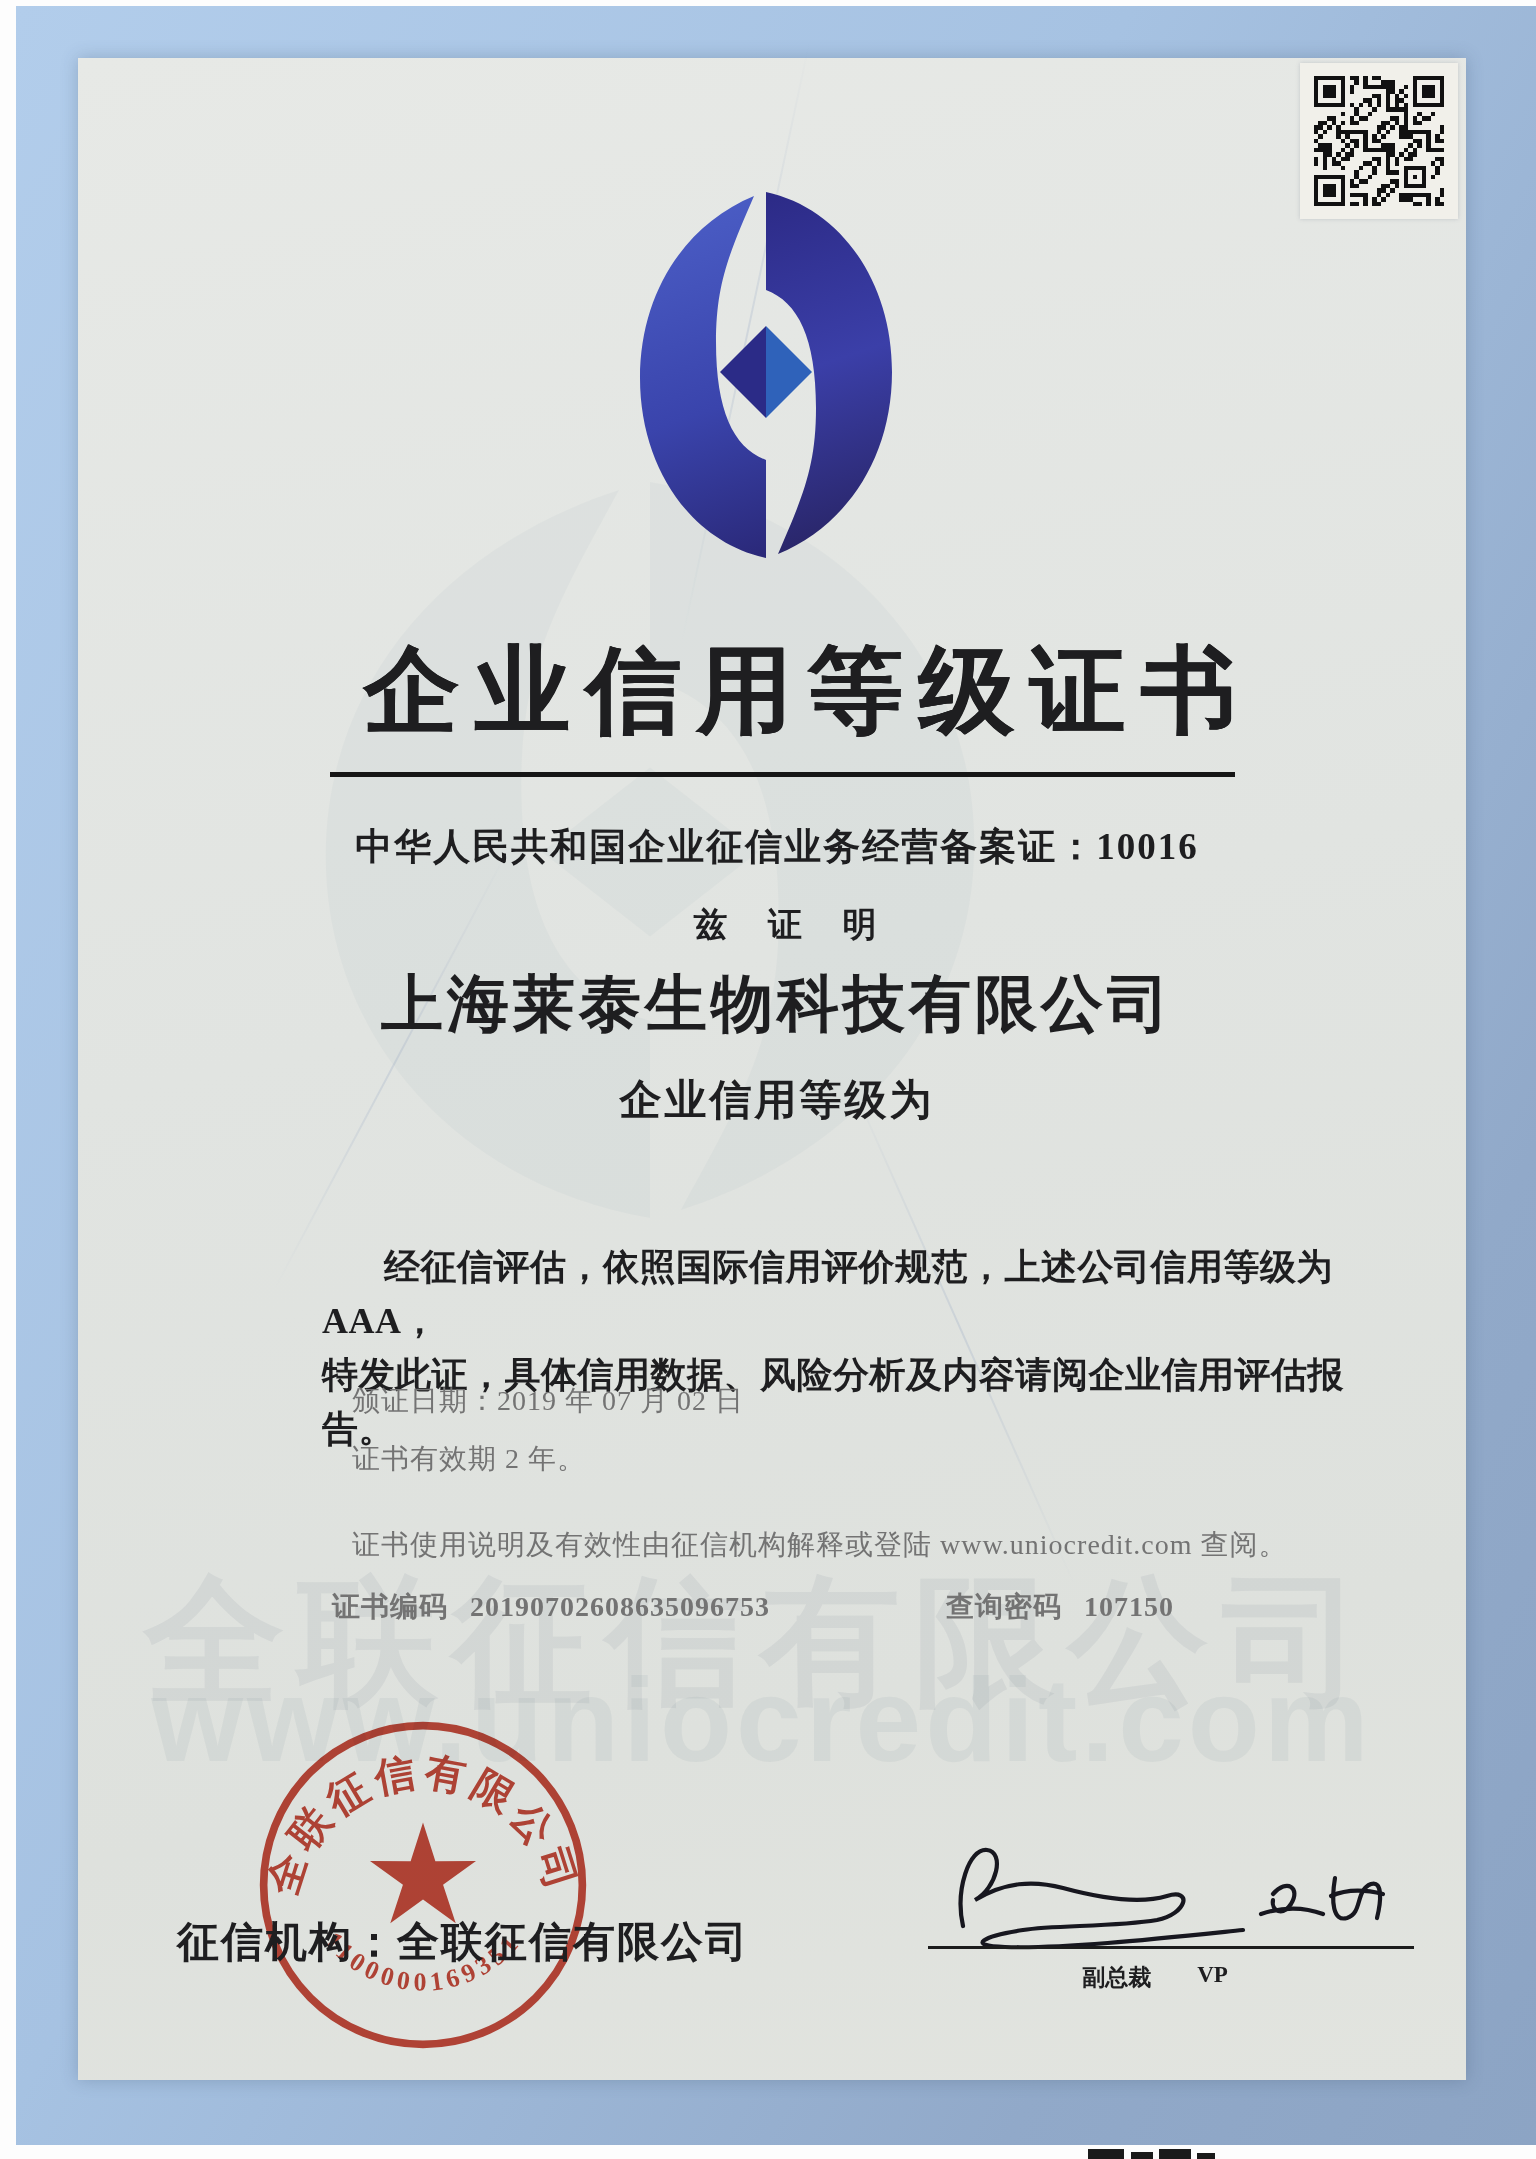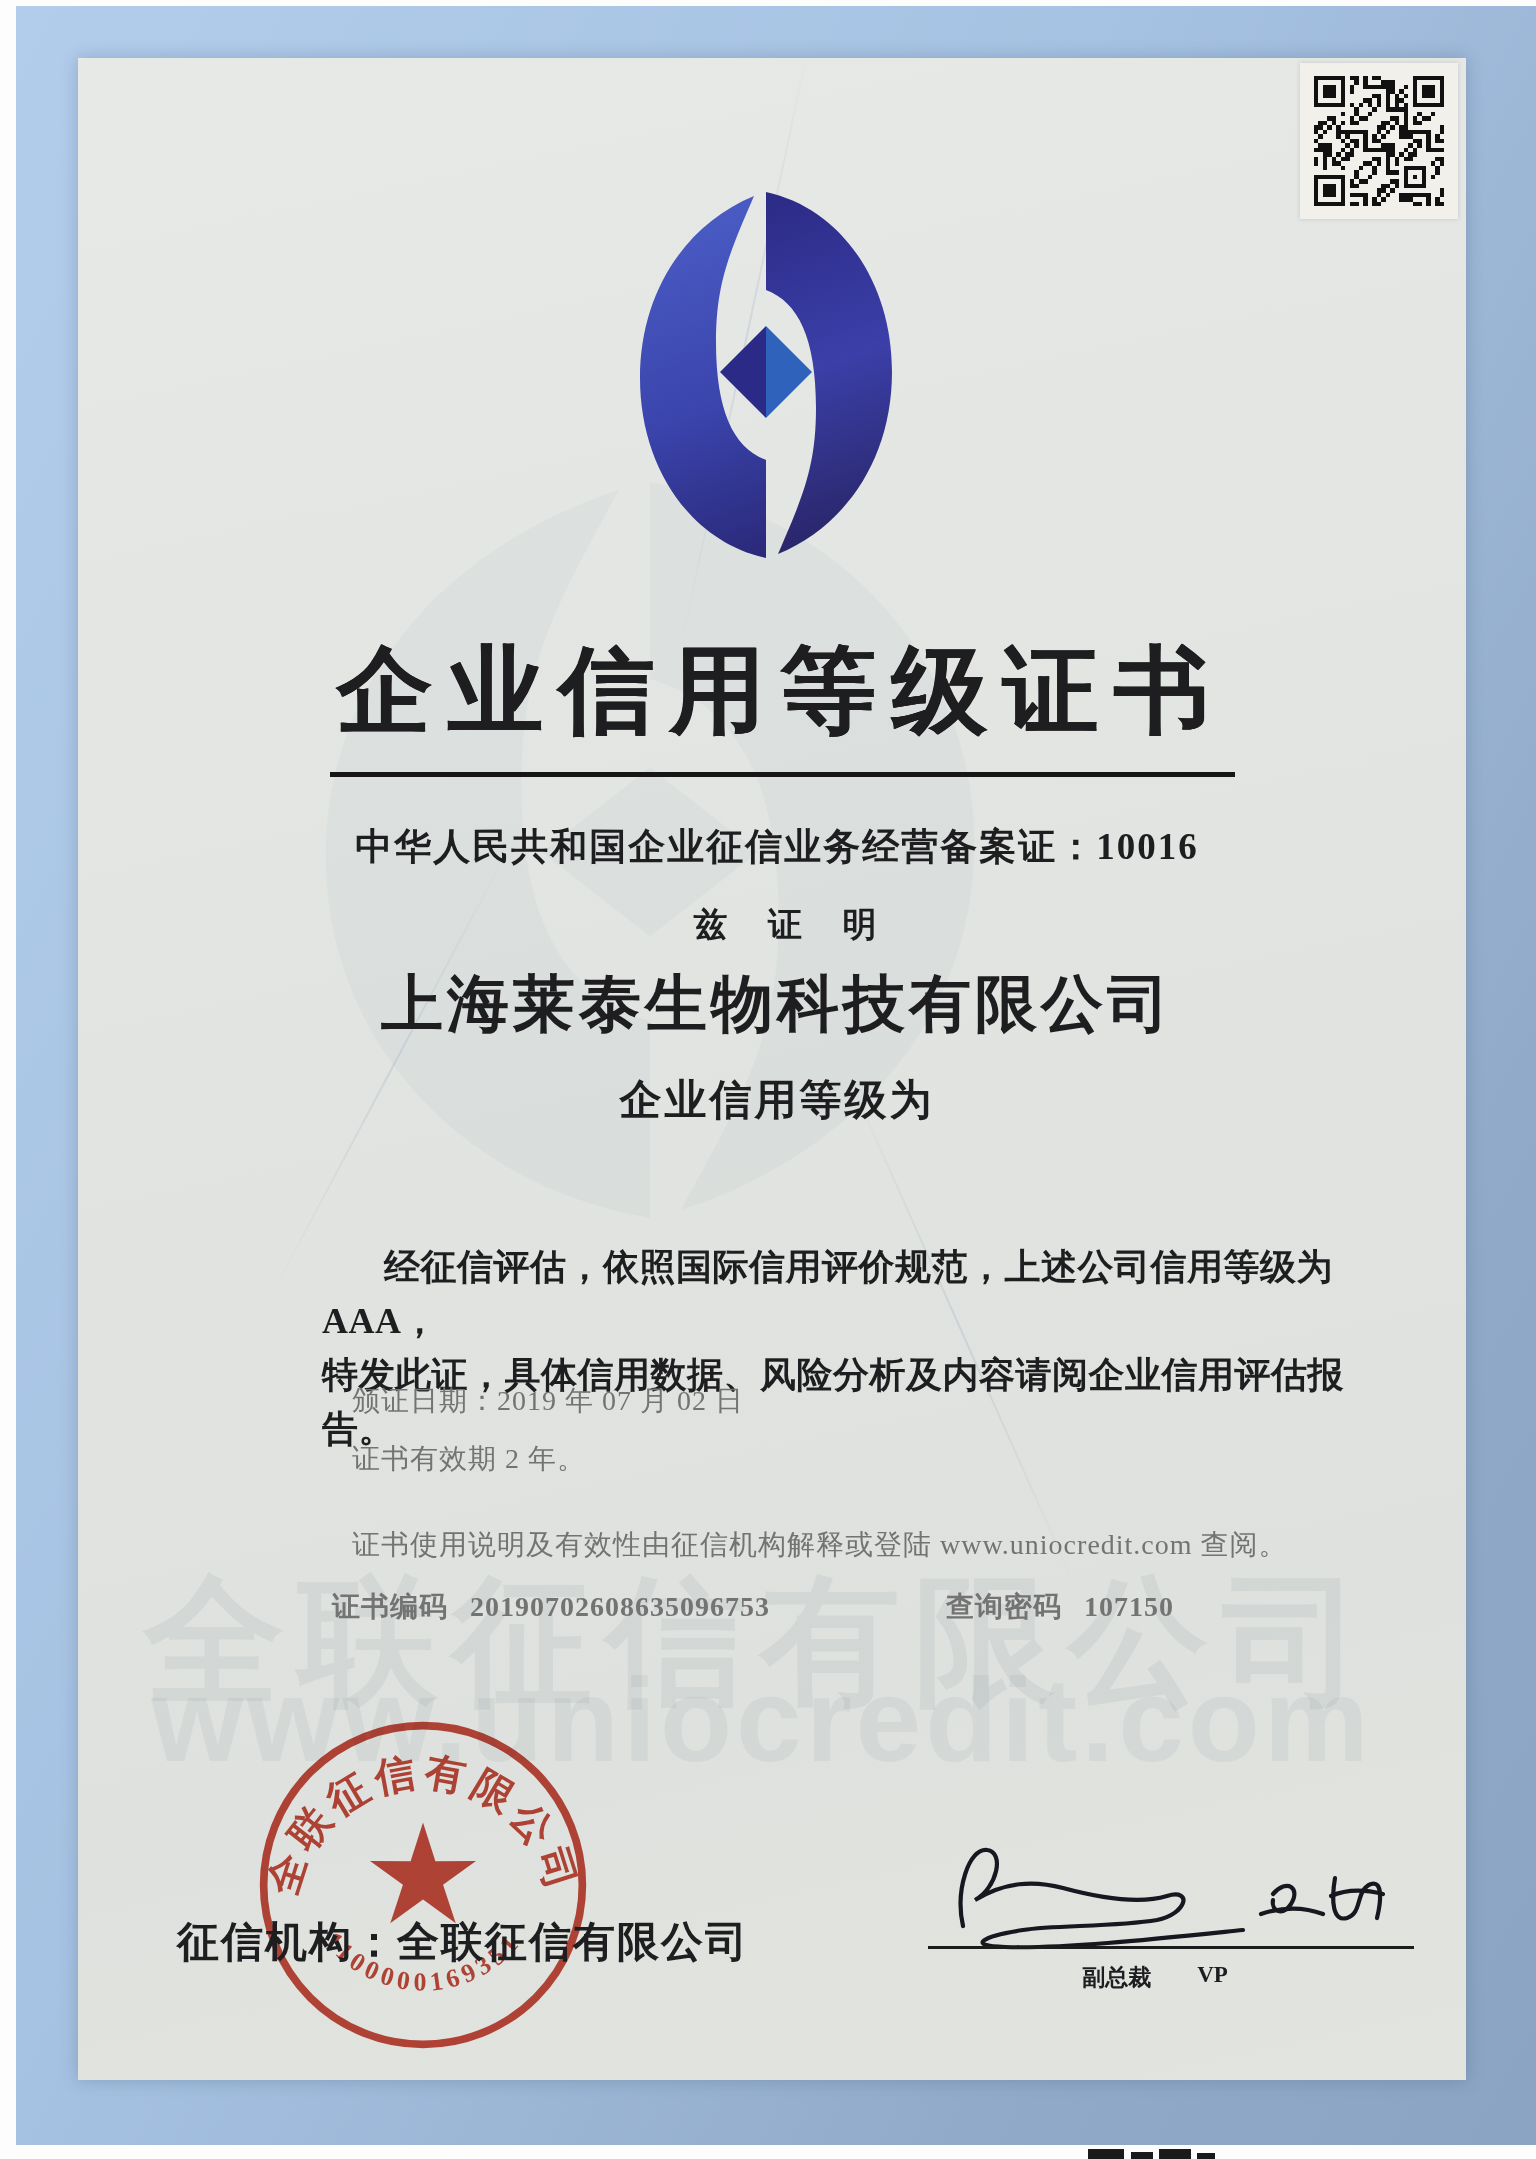--- a/index.html
+++ b/index.html
@@ -22,21 +22,21 @@
   .crease{position:absolute;background:linear-gradient(rgba(110,135,180,0),rgba(110,135,180,.18),rgba(110,135,180,0));width:2px;}
   
   .wm-logo{opacity:.055;}
   .wm-text{position:absolute;font-weight:700;text-align:center;white-space:nowrap;}
   .wm-cn{left:110px;top:1548px;width:1300px;font-size:140px;letter-spacing:14px;color:rgba(105,122,142,.10);}
   .wm-en{left:112px;top:1652px;width:1300px;font-size:118px;letter-spacing:4px;color:rgba(105,122,142,.085);
          font-family:"Liberation Sans","DejaVu Sans",sans-serif;}
   
   .qr-patch{left:1300px;top:63px;width:158px;height:156px;background:#f1f0ea;box-shadow:0 0 4px rgba(90,100,120,.25);}
   .qr-patch svg{position:absolute;left:14px;top:13px;}
-  .title{top:628px;font-size:95px;font-weight:900;letter-spacing:16px;padding-left:4px;
+  .title{top:628px;font-size:95px;font-weight:900;letter-spacing:16px;padding-left:31px;
          font-family:"Liberation Sans","DejaVu Sans",sans-serif;
          text-shadow:.6px 0 0 var(--ink),-.6px 0 0 var(--ink);}
   .title-rule{left:330px;top:772px;width:905px;height:5px;background:#161616;}
   .filing{top:822px;font-size:37px;font-weight:800;letter-spacing:2px;}
   .certify{top:902px;font-size:34px;font-weight:800;letter-spacing:16px;padding-left:16px;}
   .company{top:962px;font-size:62px;font-weight:700;letter-spacing:4px;}
   .rating-label{top:1072px;font-size:42px;font-weight:800;letter-spacing:3px;text-align:center;}
   .rating{top:1118px;font-size:124px;font-weight:700;letter-spacing:16px;padding-left:16px;line-height:1.05;}
   
   .body-par{left:322px;top:1240px;width:1070px;font-size:36px;font-weight:600;line-height:54px;letter-spacing:.5px;}

